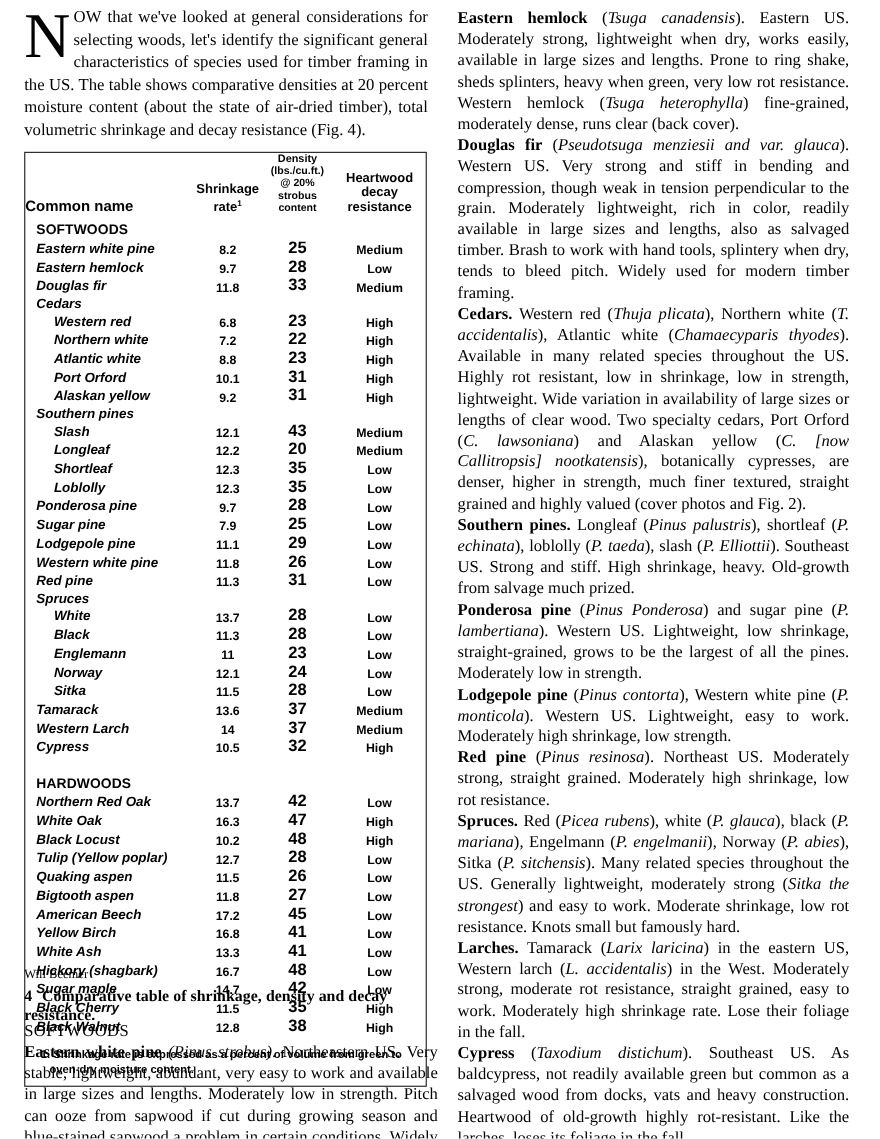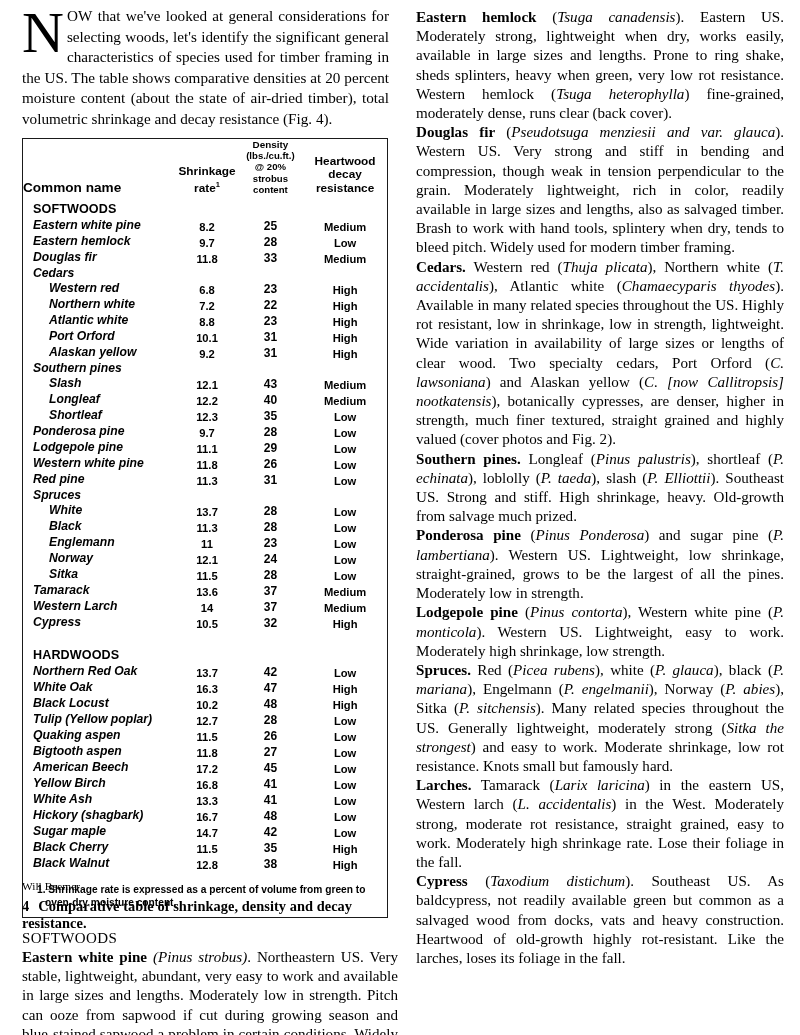--- a/index.html
+++ b/index.html
@@ -146,21 +146,21 @@
   }
   tr.row td.num {
     text-align: center;
     font-weight: bold;
     font-size: 11.2px;
     font-style: normal;
   }
   tr.row td.dens {
     text-align: center;
     font-weight: bold;
-    font-size: 12px;
+    font-size: 15px;
   }
   tr.row td.heart {
     text-align: center;
     font-weight: bold;
     font-size: 11.2px;
   }
   tr.spacer td { height: 11px; }
 
   .footnote {
     font-family: "Liberation Sans", sans-serif;
@@ -214,21 +214,21 @@
   .body-para i { font-style: italic; }
 
   .left-bottom {
     position: absolute;
     left: 4px;
     top: 930px;
     width: 376px;
   }
   .left-bottom .sect-head { margin-bottom: 1px; }
 
-  .rt-block { margin: 0 4px 0 0; }
+  .rt-block { margin: 0 16px 0 0; }
   .rt-gap { height: 17px; }
 </style>
 </head>
 <body>
 
 <div class="page">
 
   <div class="col-left">
 
     <p class="intro"><span class="dropcap">N</span><span class="smallcaps-lead">OW</span><span> that we've looked at general considerations for selecting woods, let's identify the significant general characteristics of species used for timber framing in the US. The table shows comparative densities at 20 percent moisture content (about the state of air-dried timber), total volumetric shrinkage and decay resistance (Fig. 4).</span></p>
@@ -322,33 +322,45 @@
             </tr>
             <tr class="row indent">
               <td class="name">Slash</td>
               <td class="num">12.1</td>
               <td class="dens">43</td>
               <td class="heart">Medium</td>
             </tr>
             <tr class="row indent">
               <td class="name">Longleaf</td>
               <td class="num">12.2</td>
-              <td class="dens">40</td>
+              <td class="dens">20</td>
               <td class="heart">Medium</td>
             </tr>
             <tr class="row indent">
               <td class="name">Shortleaf</td>
               <td class="num">12.3</td>
               <td class="dens">35</td>
               <td class="heart">Low</td>
             </tr>
+            <tr class="row indent">
+              <td class="name">Loblolly</td>
+              <td class="num">12.3</td>
+              <td class="dens">35</td>
+              <td class="heart">Low</td>
+            </tr>
             <tr class="row">
               <td class="name">Ponderosa pine</td>
               <td class="num">9.7</td>
               <td class="dens">28</td>
+              <td class="heart">Low</td>
+            </tr>
+            <tr class="row">
+              <td class="name">Sugar pine</td>
+              <td class="num">7.9</td>
+              <td class="dens">25</td>
               <td class="heart">Low</td>
             </tr>
             <tr class="row">
               <td class="name">Lodgepole pine</td>
               <td class="num">11.1</td>
               <td class="dens">29</td>
               <td class="heart">Low</td>
             </tr>
             <tr class="row">
               <td class="name">Western white pine</td>
@@ -519,20 +531,21 @@
   </div>
 
   <div class="col-right">
     <div id="right-entries">
         <p class="body-para rt-block"><b>Eastern hemlock</b><span> (<i>Tsuga canadensis</i>). Eastern US. Moderately strong, lightweight when dry, works easily, available in large sizes and lengths. Prone to ring shake, sheds splinters, heavy when green, very low rot resistance. Western hemlock (<i>Tsuga heterophylla</i>) fine-grained, moderately dense, runs clear (back cover).</span></p>
         <p class="body-para rt-block"><b>Douglas fir</b><span> (<i>Pseudotsuga menziesii and var. glauca</i>). Western US. Very strong and stiff in bending and compression, though weak in tension perpendicular to the grain. Moderately lightweight, rich in color, readily available in large sizes and lengths, also as salvaged timber. Brash to work with hand tools, splintery when dry, tends to bleed pitch. Widely used for modern timber framing.</span></p>
         <p class="body-para rt-block"><b>Cedars.</b><span> Western red (<i>Thuja plicata</i>), Northern white (<i>T. accidentalis</i>), Atlantic white (<i>Chamaecyparis thyodes</i>). Available in many related species throughout the US. Highly rot resistant, low in shrinkage, low in strength, lightweight. Wide variation in availability of large sizes or lengths of clear wood. Two specialty cedars, Port Orford (<i>C. lawsoniana</i>) and Alaskan yellow (<i>C. [now Callitropsis] nootkatensis</i>), botanically cypresses, are denser, higher in strength, much finer textured, straight grained and highly valued (cover photos and Fig. 2).</span></p>
         <p class="body-para rt-block"><b>Southern pines.</b><span> Longleaf (<i>Pinus palustris</i>), shortleaf (<i>P. echinata</i>), loblolly (<i>P. taeda</i>), slash (<i>P. Elliottii</i>). Southeast US. Strong and stiff. High shrinkage, heavy. Old-growth from salvage much prized.</span></p>
         <p class="body-para rt-block"><b>Ponderosa pine</b><span> (<i>Pinus Ponderosa</i>) and sugar pine (<i>P. lambertiana</i>). Western US. Lightweight, low shrinkage, straight-grained, grows to be the largest of all the pines. Moderately low in strength.</span></p>
         <p class="body-para rt-block"><b>Lodgepole pine</b><span> (<i>Pinus contorta</i>), Western white pine (<i>P. monticola</i>). Western US. Lightweight, easy to work. Moderately high shrinkage, low strength.</span></p>
+        <p class="body-para rt-block"><b>Red pine</b><span> (<i>Pinus resinosa</i>). Northeast US. Moderately strong, straight grained. Moderately high shrinkage, low rot resistance.</span></p>
         <p class="body-para rt-block"><b>Spruces.</b><span> Red (<i>Picea rubens</i>), white (<i>P. glauca</i>), black (<i>P. mariana</i>), Engelmann (<i>P. engelmanii</i>), Norway (<i>P. abies</i>), Sitka (<i>P. sitchensis</i>). Many related species throughout the US. Generally lightweight, moderately strong (<i>Sitka the strongest</i>) and easy to work. Moderate shrinkage,  low rot resistance. Knots small but famously hard.</span></p>
         <p class="body-para rt-block"><b>Larches.</b><span> Tamarack (<i>Larix laricina</i>) in the eastern US, Western larch (<i>L. accidentalis</i>) in the West. Moderately strong, moderate rot resistance, straight grained, easy to work. Moderately high shrinkage rate. Lose their foliage in the fall.</span></p>
         <p class="body-para rt-block"><b>Cypress</b><span> (<i>Taxodium distichum</i>). Southeast US. As baldcypress, not readily available green but common as a salvaged wood from docks, vats and heavy construction. Heartwood of old-growth highly rot-resistant. Like the larches, loses its foliage in the fall.</span></p>
       </div>
     <div class="rt-gap"></div>
 
   </div>
 
 </div>
 

